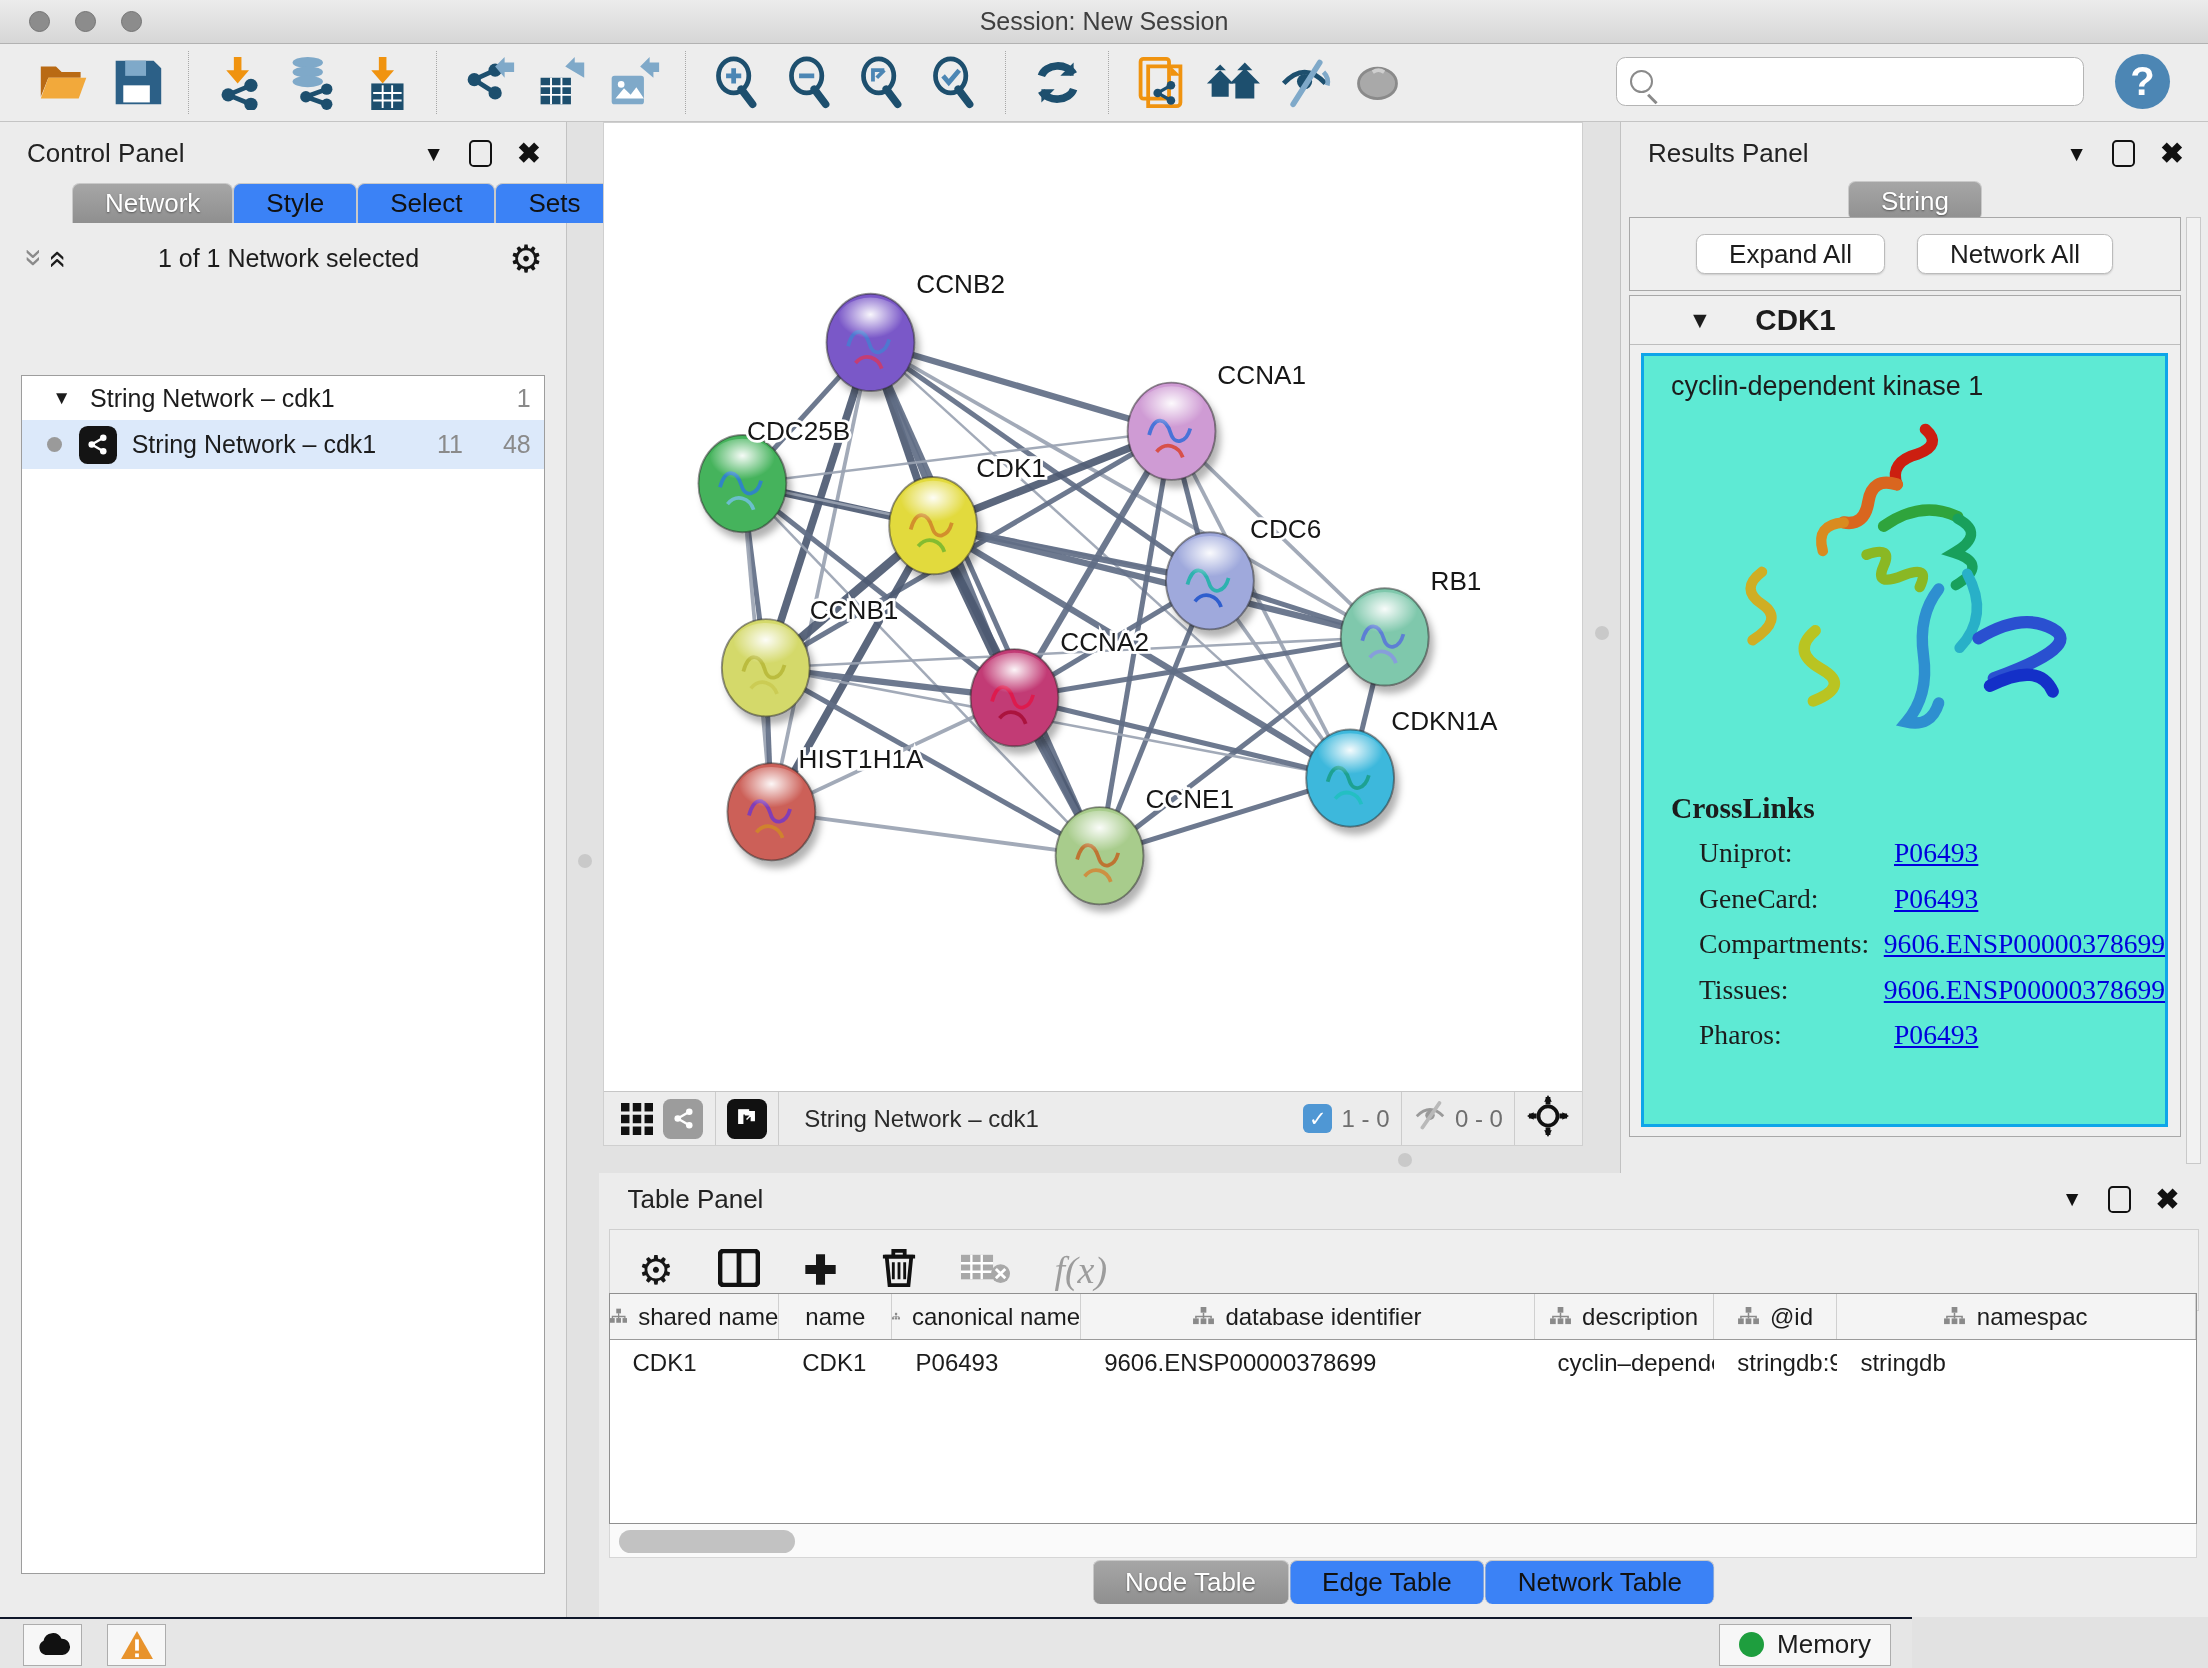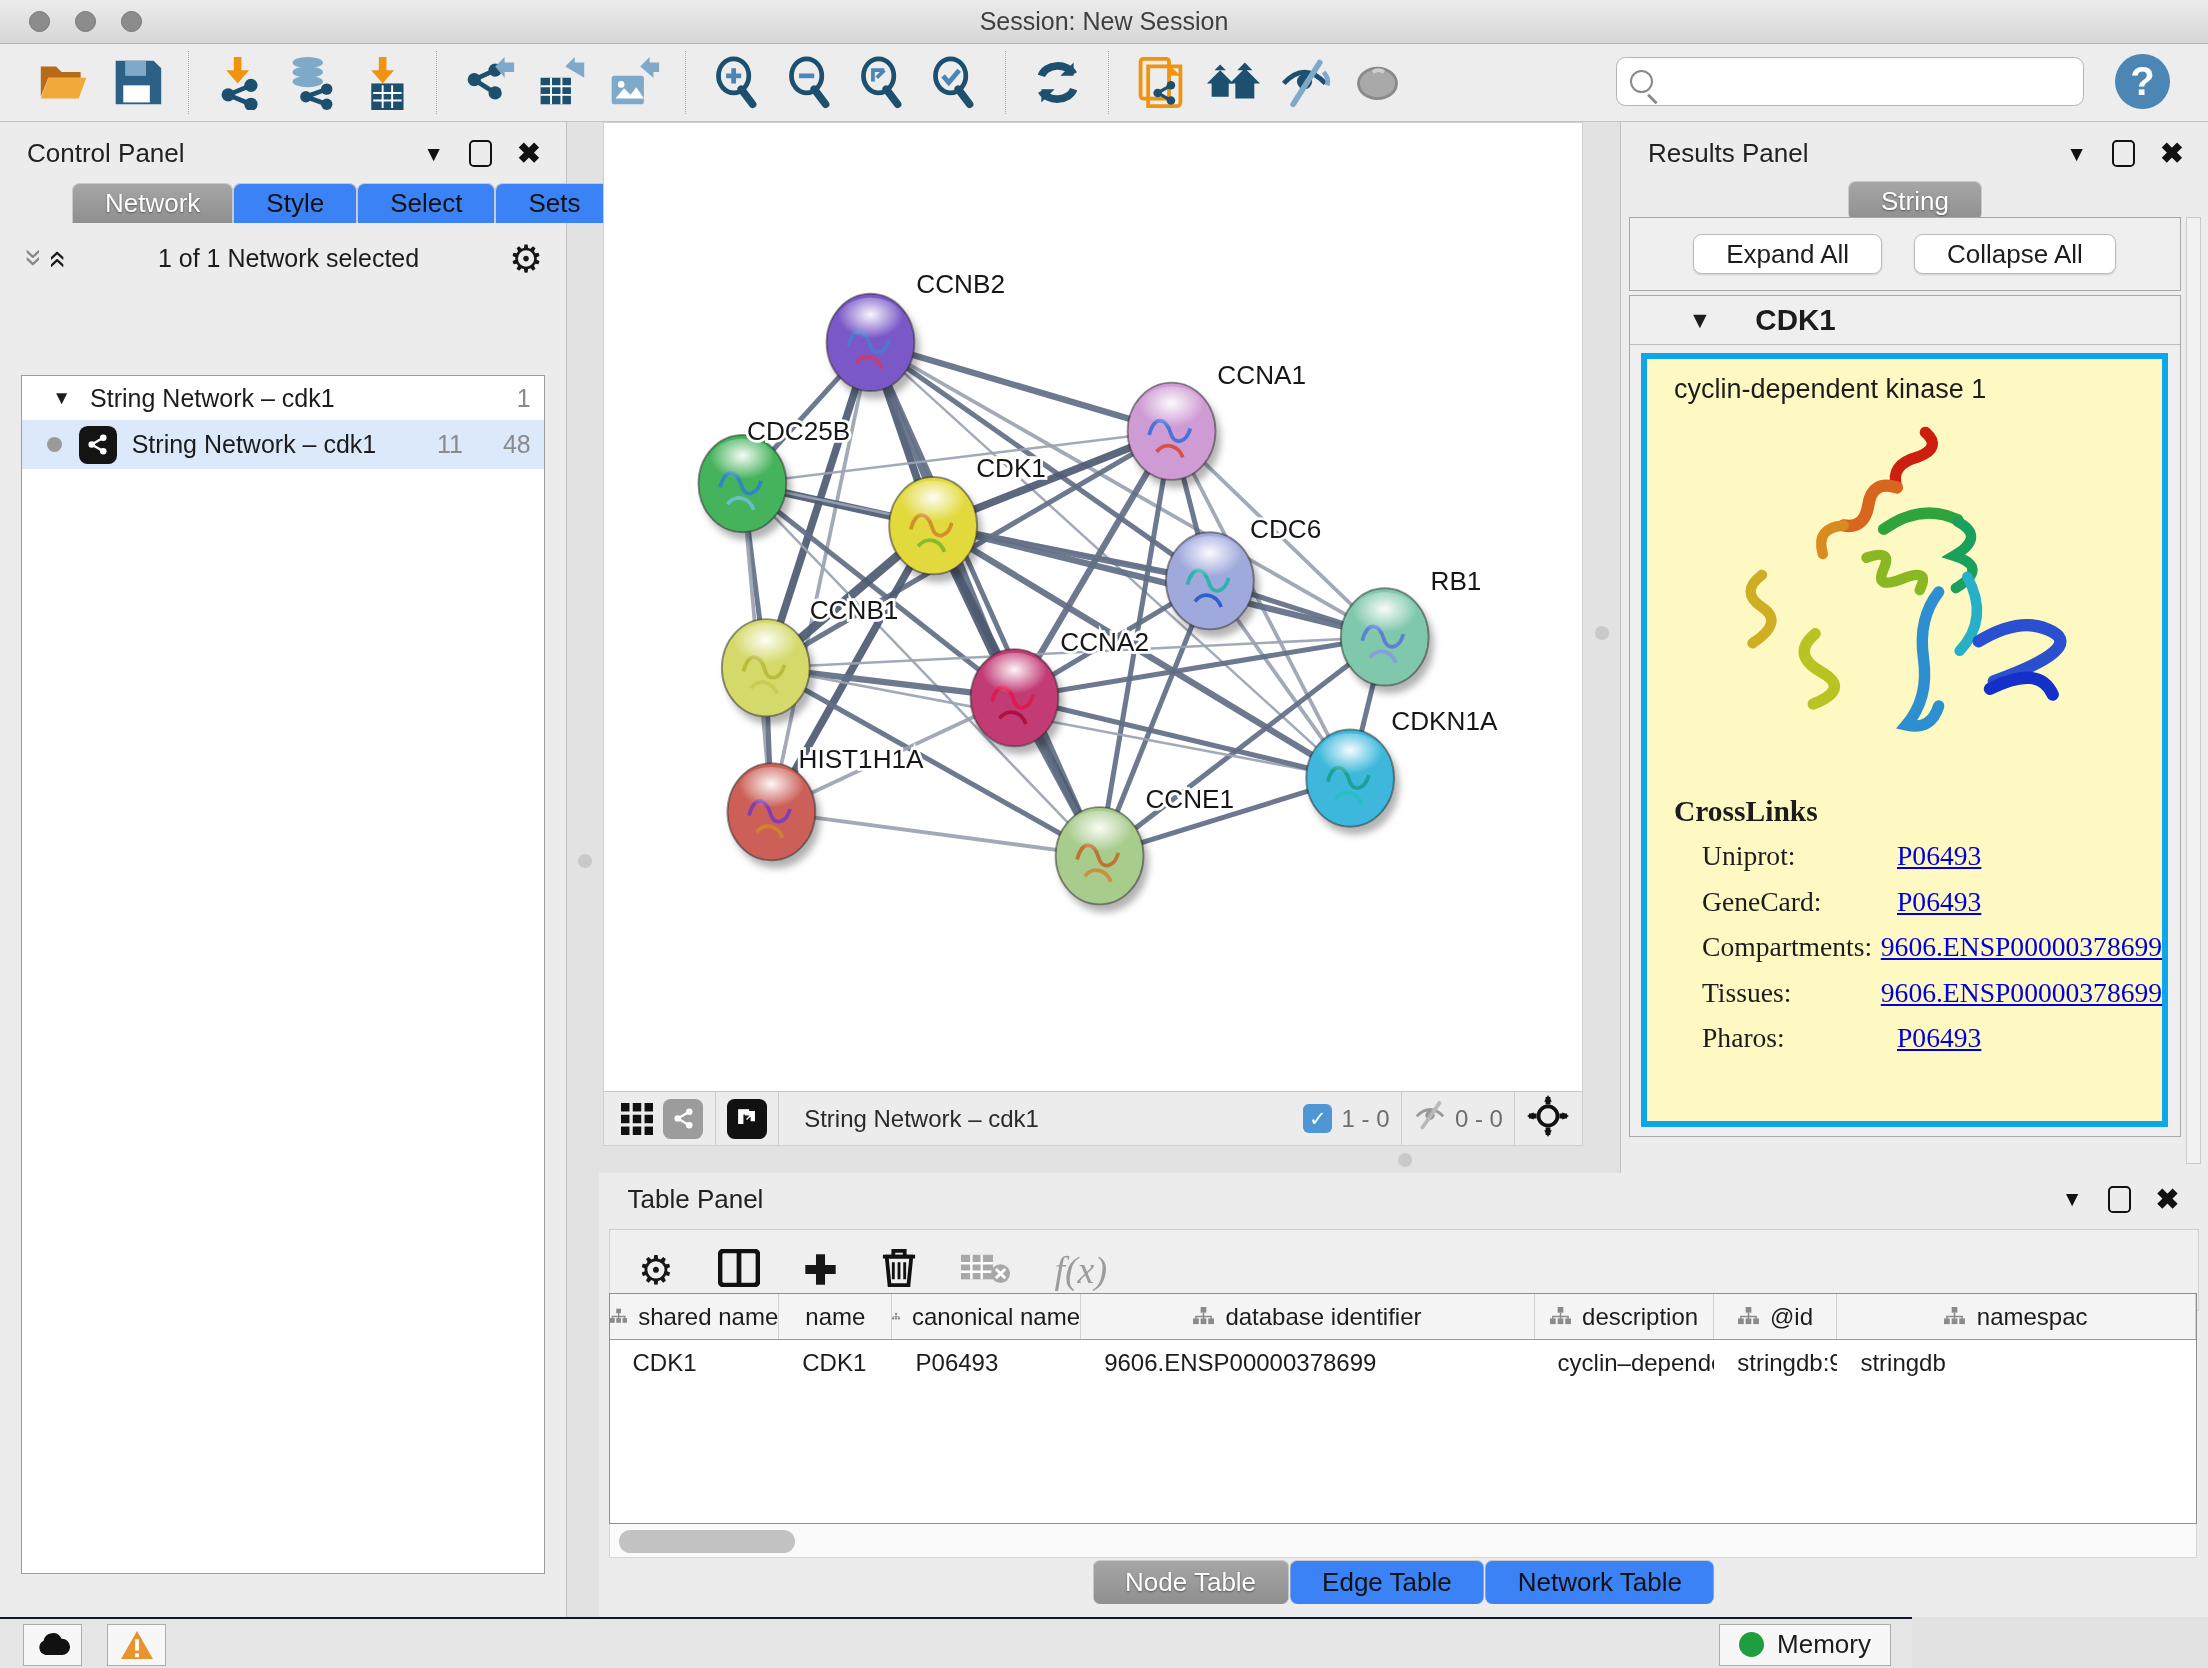--- a/index.html
+++ b/index.html
@@ -70,21 +70,21 @@
   
   .results-panel { position:absolute; left:1620px; top:122px; width:589px; height:1051px; background:#ececec; border-left:1px solid #c2c2c2; }
   .rp-scroll { position:absolute; right:7.6px; top:95px; bottom:9.5px; width:15px; background:#f2f2f2; border:1px solid #c9c9c9; }
   .rp-btn-box { position:absolute; left:7.6px; right:28.5px; top:95px; height:74px; background:#efefef; border:1.9px solid #a8a8a8; display:flex; align-items:center; justify-content:center; gap:32px; }
   .rp-btn { height:40px; padding:0 32px; background:#fff; border:1px solid #bbb; border-radius:8.6px;
     font-size:26px; display:flex; align-items:center; box-shadow:0 1px 1.9px rgba(0,0,0,.15); }
   .rp-section { position:absolute; left:7.6px; right:28.5px; top:173px; bottom:36px; background:#efefef; border:1.9px solid #a8a8a8; }
   .rp-sec-head { height:49px; display:flex; align-items:center; border-bottom:1.9px solid #bdbdbd; }
   .rp-sec-head .tri { margin:0 44px 0 59px; font-size:23px; }
   .rp-gene { font-size:29.5px; font-weight:bold; }
-  .rp-body { position:absolute; left:11.4px; right:11.4px; top:57px; bottom:9.5px; background:#fef9c3; border:6px solid #0ea5e9; }
+  .rp-body { position:absolute; left:11.4px; right:11.4px; top:57px; bottom:9.5px; background:#5eead4; border:3px solid #0ea5e9; }
   .rp-desc { font-size:27px; padding:15px 0 0 27px; }
   .crosslinks { font-family:"Liberation Serif",serif; }
   .cl-title { font-size:29.5px; font-weight:bold; padding:9.5px 0 5.7px 27px; }
   .cl-row { display:flex; font-size:27.6px; padding:6.7px 0 6.7px 55px; }
   .cl-label { width:195px; }
   .cl-link { color:#0000dd; text-decoration:underline; }
 
   
   .table-panel { position:absolute; left:599px; top:1173px; width:1609px; height:444px; background:#ececec; }
   .tp-head { display:flex; justify-content:space-between; align-items:center; padding:9.5px 28.5px 0 28.5px; }
@@ -546,21 +546,21 @@
       <span class="ph-tri">▼</span>
       <span class="ph-box"></span>
       <span class="ph-x">✖</span>
     </span>
   </div>
   <div style="display:flex; justify-content:center; margin-top:5.7px;">
     <span class="tab sel" style="border-radius:7.6px;">String</span>
   </div>
   <div class="rp-btn-box">
     <span class="rp-btn">Expand All</span>
-    <span class="rp-btn">Collapse All</span>
+    <span class="rp-btn">Network All</span>
   </div>
   <div class="rp-section">
     <div class="rp-sec-head">
       <span class="tri">▼</span>
       <span class="rp-gene">CDK1</span>
     </div>
     <div class="rp-body">
       <div class="rp-desc">cyclin-dependent kinase 1</div>
       <div style="display:flex; justify-content:center; margin-top:9.5px;">
         <svg width="361" height="371" viewBox="0 0 380 390">

